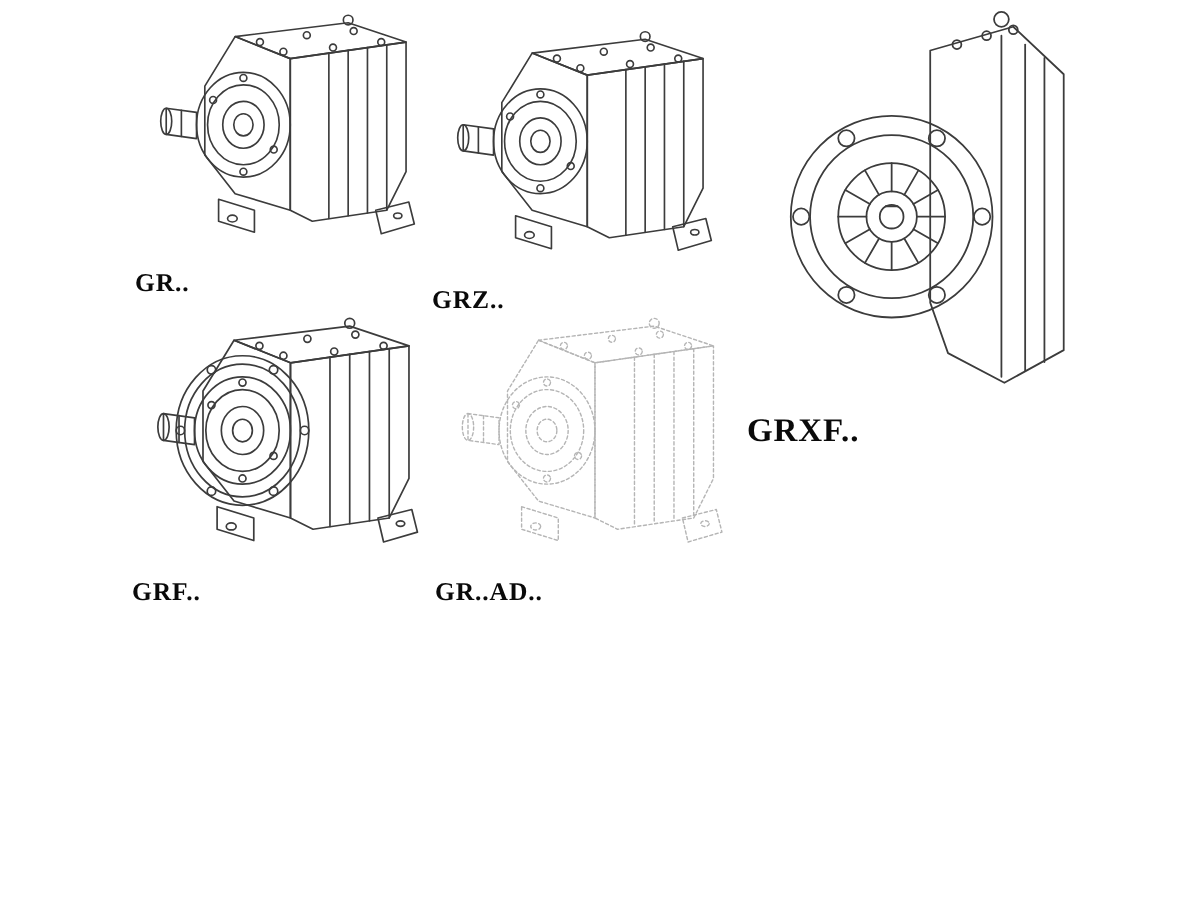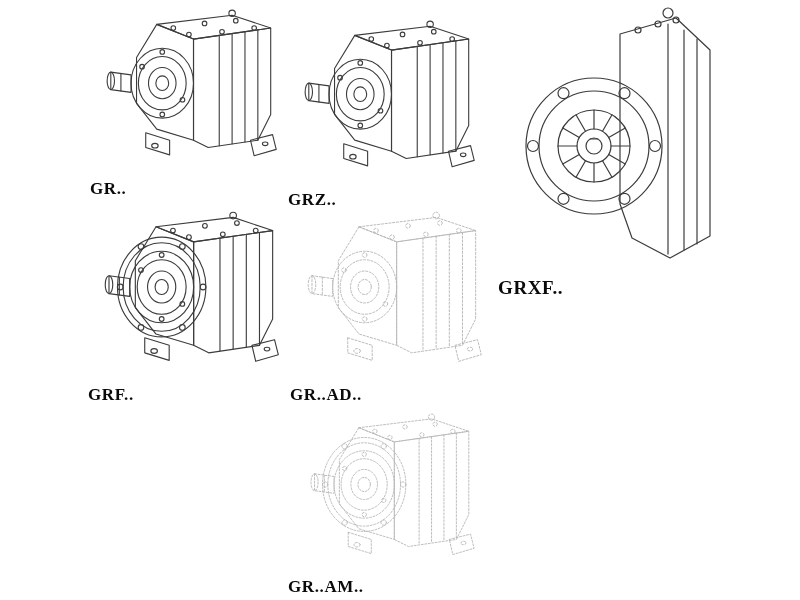--- a/index.html
+++ b/index.html
@@ -23,21 +23,21 @@
   }
 
   .caption {
     font-weight:700;
     font-size:17px;
     color:#0a0a0a;
     letter-spacing:.6px;
     padding-top:3px;
     white-space:nowrap;
   }
-  .caption.big { font-size:19px; }
+  .caption.big { font-size:22px; }
 
   .defs-holder { position:absolute; width:0; height:0; overflow:hidden; }
 </style>
 </head>
 <body>
 
 <svg class="defs-holder" aria-hidden="true">
   <defs>
 
     <g id="g-iso">
@@ -208,21 +208,15 @@
   </figure>
 
   <figure class="cell" style="left:88px; top:208px; width:200px; height:200px;">
     <svg class="drawing" viewBox="0 0 200 185">
         <use href="#g-flange"></use>
       </svg>
     <figcaption class="caption">GRF..</figcaption>
   </figure>
 
 
-  <figure class="cell" style="left:288px; top:410px; width:202px; height:190px;">
-    <svg class="drawing dashed" viewBox="0 0 200 185">
-        <use href="#g-flange"></use>
-      </svg>
-    <figcaption class="caption">GR..AM..</figcaption>
-  </figure>
 
 
 </div>
 
 </body></html>

